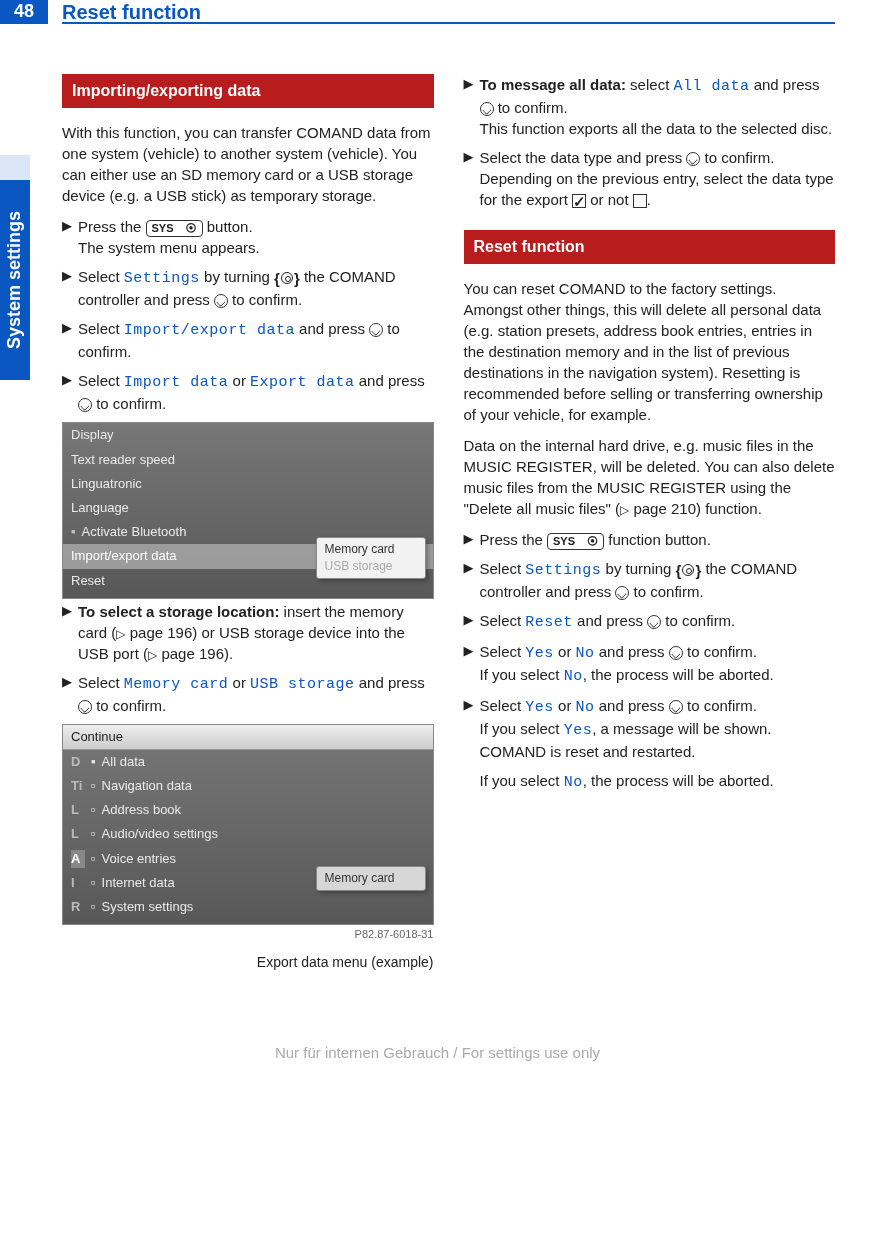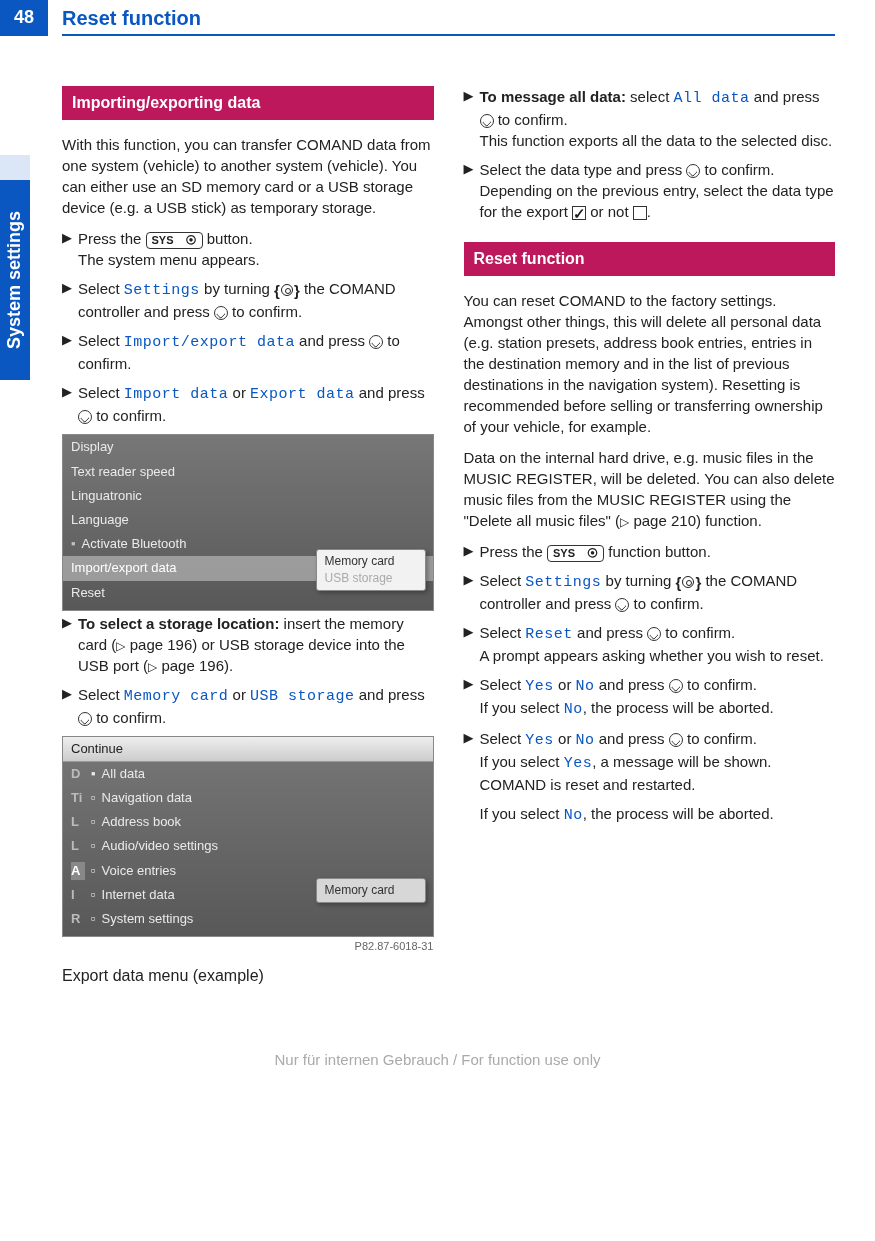--- a/index.html
+++ b/index.html
@@ -9,21 +9,21 @@
       line-height: 1.4;
       color: #222;
       background: #fff;
       width: 875px;
       min-height: 1241px;
       position: relative;
     }
     .page-header {
       display: flex;
       align-items: stretch;
-      height: 36px;
+      height: 24px;
     }
     .page-number {
       background: #0a57c2;
       color: #fff;
       font-weight: bold;
       padding: 6px 14px;
       font-size: 18px;
       display: flex;
       align-items: center;
     }
@@ -65,21 +65,21 @@
       height: 25px;
       background: #dbe7f7;
     }
     .content {
       display: flex;
       padding: 50px 40px 20px 62px;
       gap: 30px;
     }
     .col { flex: 1; min-width: 0; }
     .section-bar {
-      background: #be185d;
+      background: #b91c1c;
       color: #fff;
       font-weight: bold;
       padding: 6px 10px;
       font-size: 16px;
       margin-bottom: 14px;
     }
     p { margin-bottom: 10px; }
     .step {
       display: flex;
       align-items: flex-start;
@@ -203,21 +203,21 @@
     }
     .ss-popup .muted { color: #aaa; }
     .ss-container { position: relative; }
     .img-code {
       text-align: right;
       color: #666;
       font-size: 11px;
       margin-bottom: 10px;
       filter: blur(0.4px);
     }
-    .caption { font-size: 16px; color: #222; margin-bottom: 12px; }
+    .caption { font-size: 14px; color: #222; margin-bottom: 20px; text-align: right; }
     .footer {
       text-align: center;
       color: #aaa;
       font-size: 15px;
       margin-top: 30px;
       filter: blur(0.3px);
     }
     .bold { font-weight: bold; }
   </style>
 </head>
@@ -437,21 +437,20 @@
         <span> to confirm.</span>
       </div>
     </div>
 
     <div class="step">
       <span class="step-marker">▶</span>
       <div class="step-body">
         <span>Select </span><span class="ui-text">Reset</span><span> and press </span>
         <span class="press-icon"></span>
         <span> to confirm.</span><br>
-        <span>A prompt appears asking whether you wish to reset.</span>
       </div>
     </div>
 
     <div class="step">
       <span class="step-marker">▶</span>
       <div class="step-body">
         <span>Select </span><span class="ui-text">Yes</span><span> or </span><span class="ui-text">No</span><span> and press </span>
         <span class="press-icon"></span>
         <span> to confirm.</span><br>
         <span>If you select </span><span class="ui-text">No</span><span>, the process will be aborted.</span>
@@ -465,13 +464,13 @@
         <span class="press-icon"></span>
         <span> to confirm.</span><br>
         <span>If you select </span><span class="ui-text">Yes</span><span>, a message will be shown. COMAND is reset and restarted.</span>
         <p style="margin-top:8px"><span>If you select </span><span class="ui-text">No</span><span>, the process will be aborted.</span></p>
       </div>
     </div>
 
   </div>
 </div>
 
-<div class="footer">Nur für internen Gebrauch / For function use only</div>
+<div class="footer">Nur für internen Gebrauch / For settings use only</div>
 
 </body></html>

